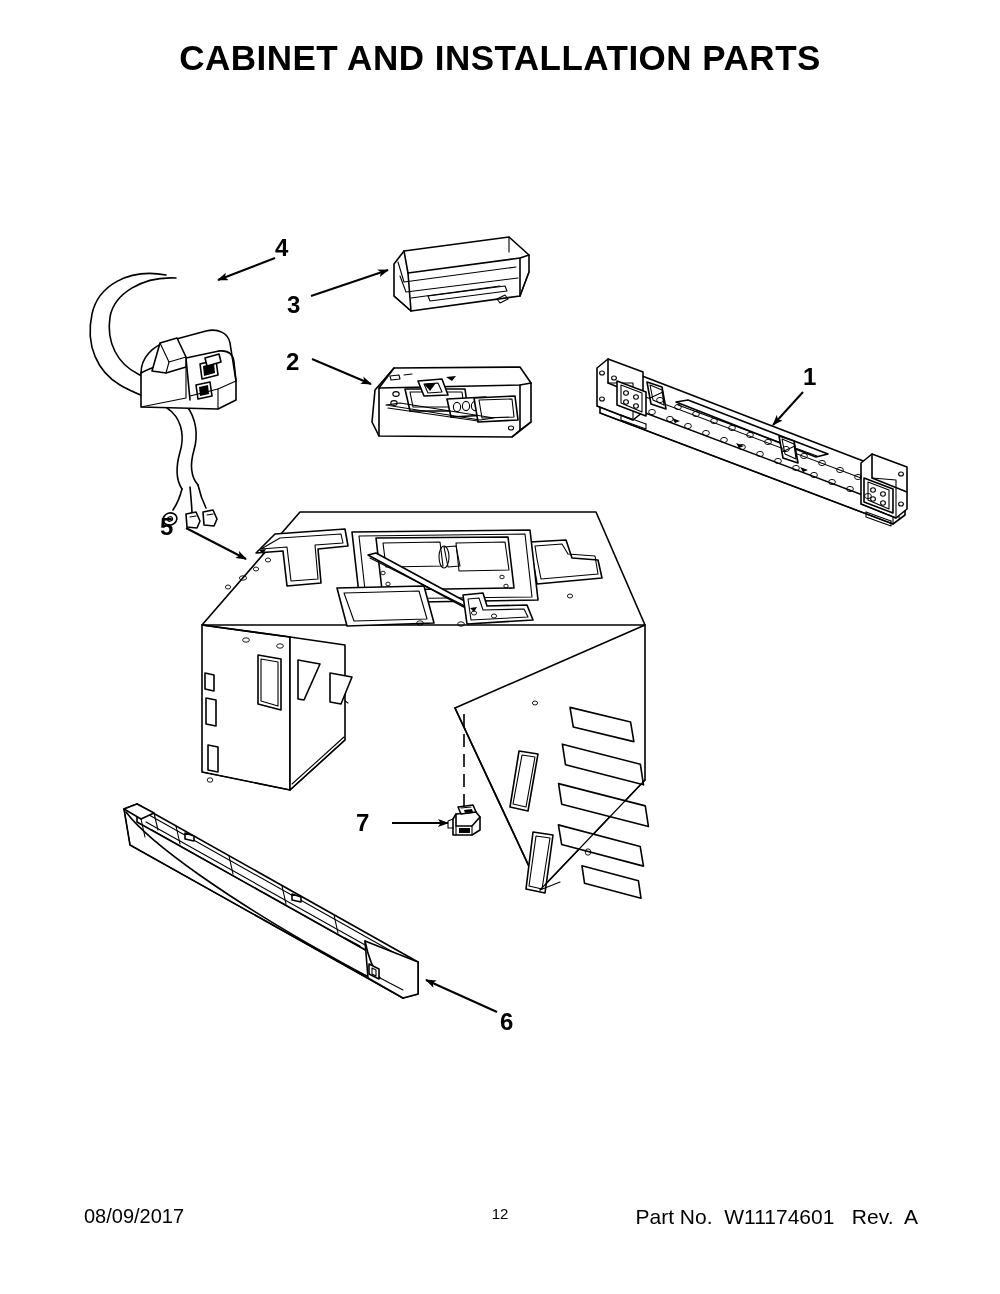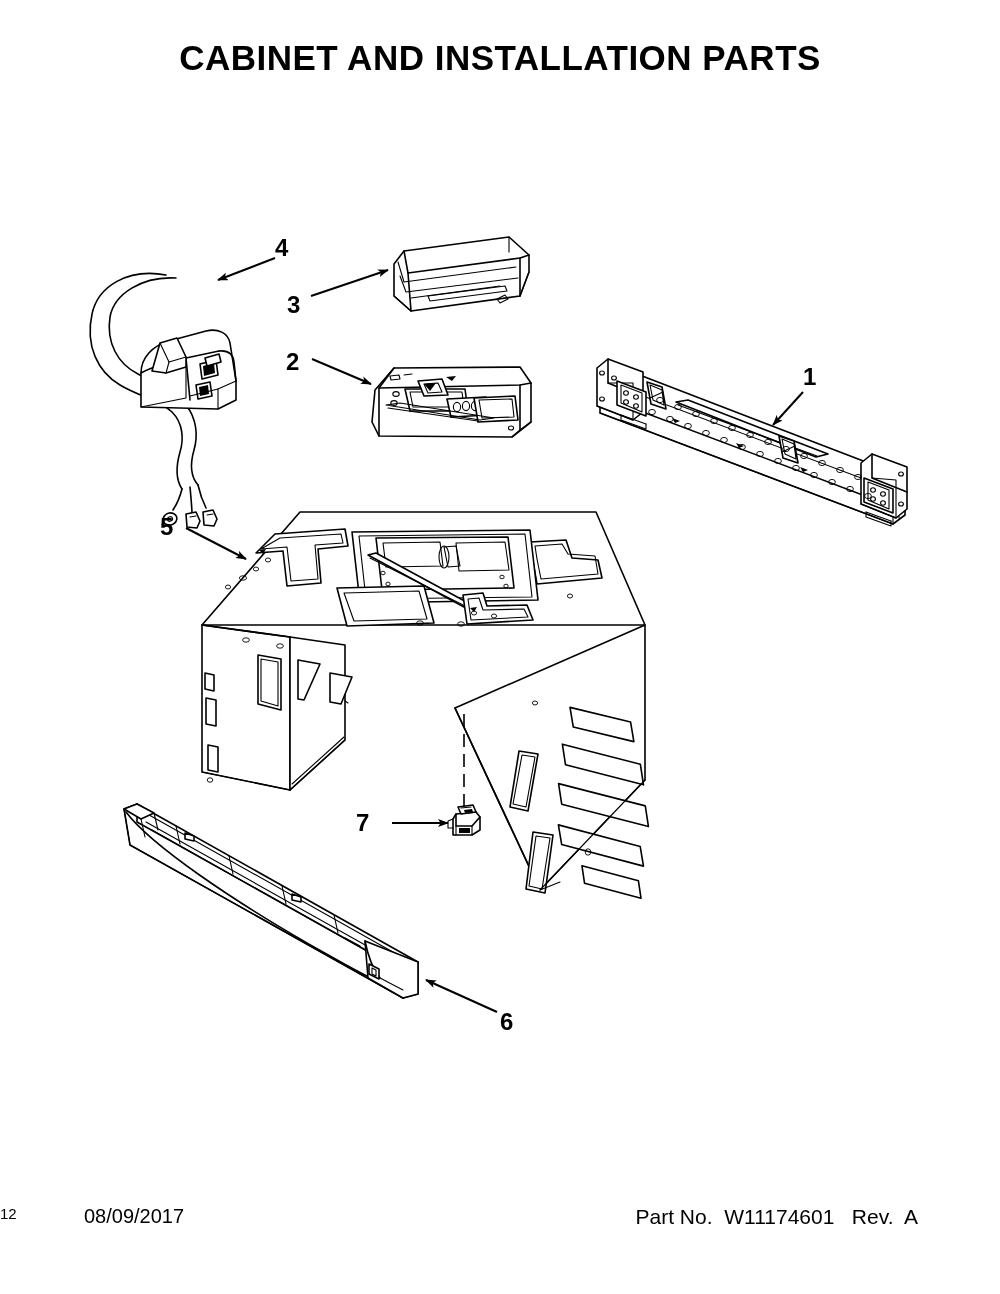--- a/index.html
+++ b/index.html
@@ -61,20 +61,21 @@
     position: absolute;
     left: 84px;
     top: 0;
     font-size: 20px;
   }
   #footer .f-page {
     position: absolute;
     left: 0;
     top: 0;
     width: 1000px;
+    text-align: center;
     font-size: 15px;
   }
   #footer .f-part {
     position: absolute;
     right: 82px;
     top: 0;
     font-size: 21px;
     white-space: pre;
   }
 </style>

